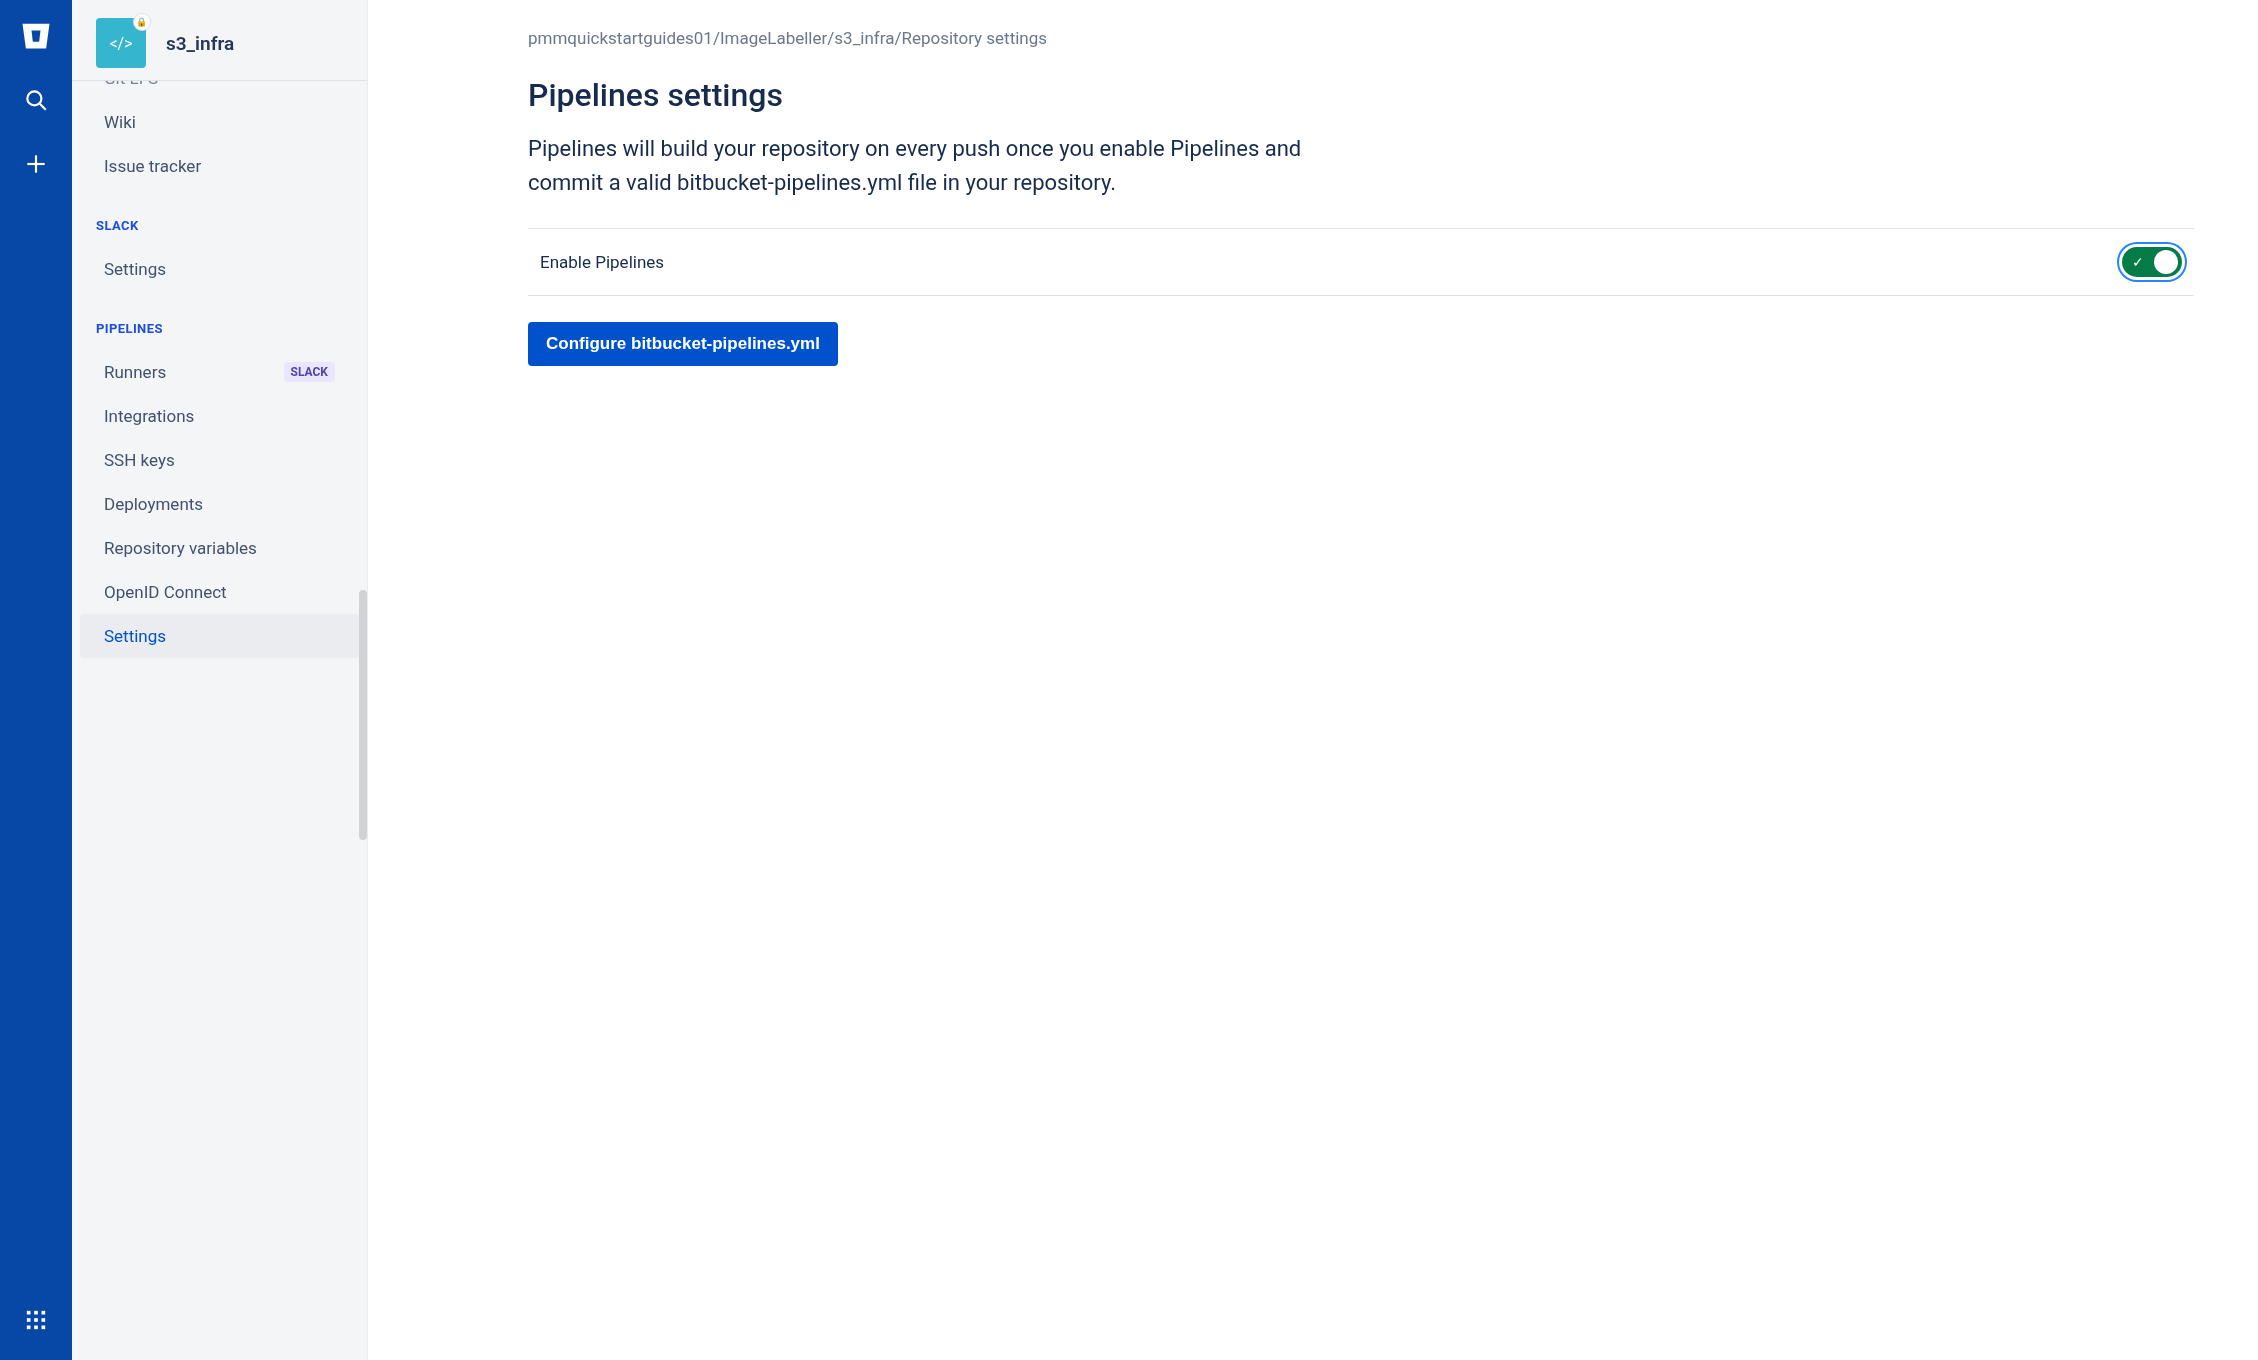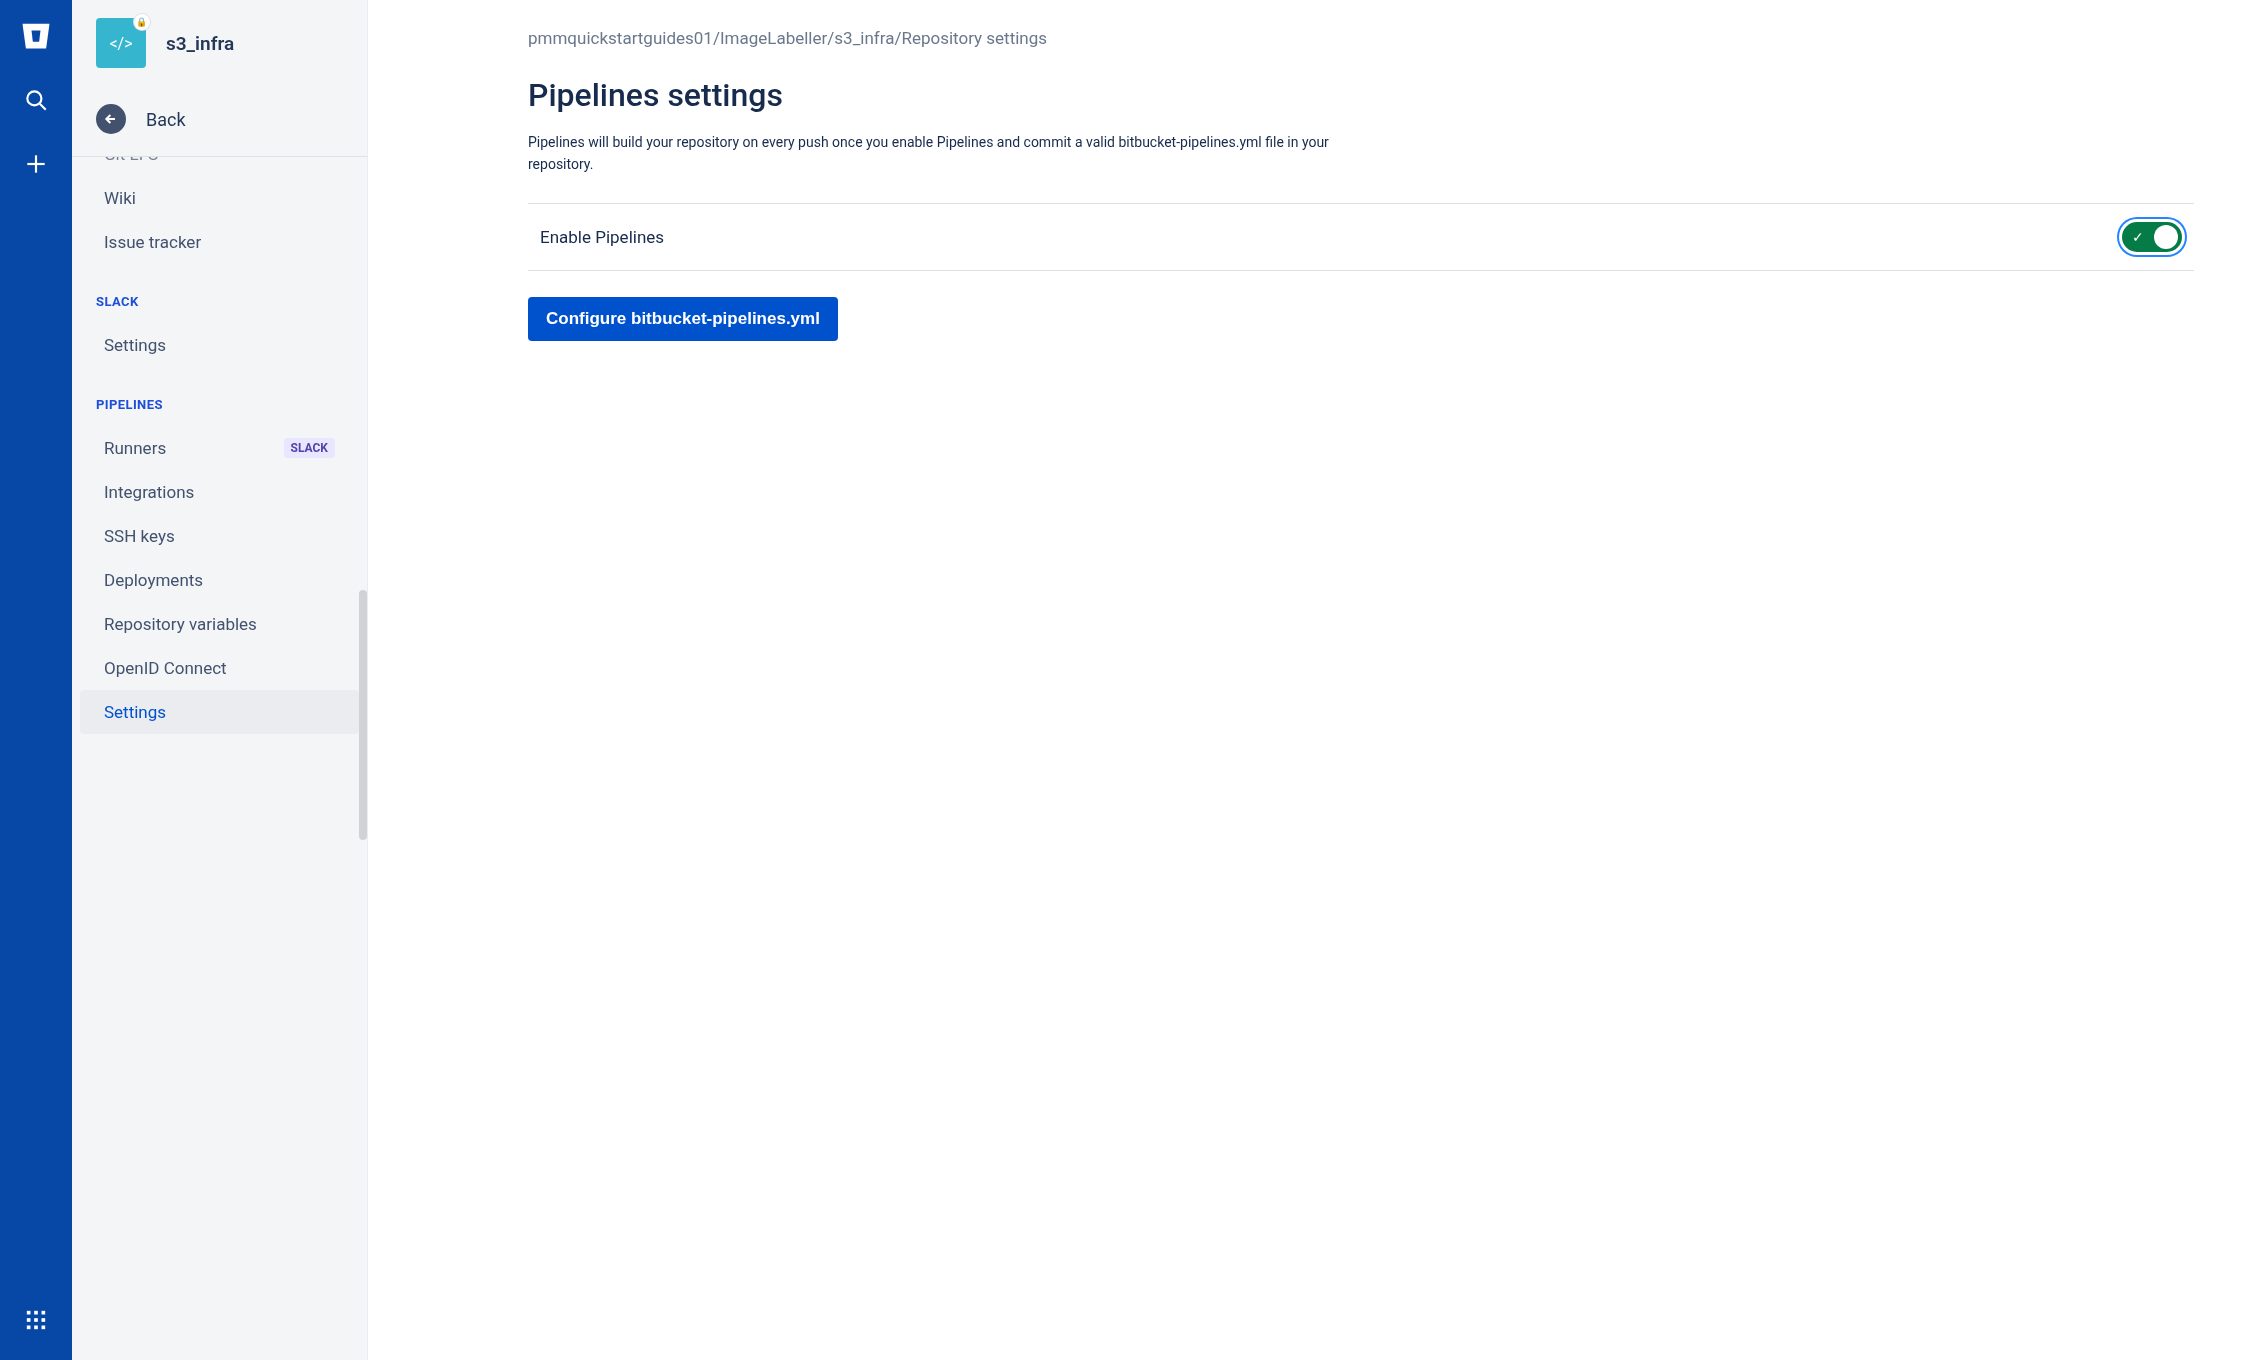--- a/index.html
+++ b/index.html
@@ -126,21 +126,21 @@
       display:flex;
       flex-wrap:wrap;
       gap:0;
       font-size:17px;
       color:#6B778C;
       margin-bottom:28px;
     }
     .breadcrumb a { color:#6B778C; text-decoration:none; cursor:pointer; }
     .breadcrumb .sep { color:#6B778C; }
     .page-title { font-size:32px; font-weight:500; color:#172B4D; margin-bottom:18px; }
-    .lead { font-size:14px; color:#172B4D; line-height:1.55; margin-bottom:28px; max-width:850px;}
+    .lead { font-size:22px; color:#172B4D; line-height:1.55; margin-bottom:28px; max-width:850px;}
     .toggle-row {
       display:flex;
       align-items:center;
       justify-content:space-between;
       padding:18px 12px;
       border-top:1px solid #DFE1E6;
       border-bottom:1px solid #DFE1E6;
       margin-bottom:26px;
     }
     .toggle-label { font-size:17px; color:#172B4D; }
@@ -227,29 +227,20 @@
 
   <aside class="sidebar">
     <div class="repo-header">
       <div class="repo-avatar">
         <span>&lt;/&gt;</span>
         <span class="repo-lock">🔒</span>
       </div>
       <div class="repo-name">s3_infra</div>
     </div>
 
-    <div class="back-row">
-      <div class="back-btn">
-        <svg width="16" height="16" viewBox="0 0 24 24" fill="none" stroke="#fff" stroke-width="3">
-            <line x1="18" y1="12" x2="6" y2="12"></line>
-            <polyline points="11 6 5 12 11 18"></polyline>
-          </svg>
-      </div>
-      <span class="back-text">Back</span>
-    </div>
 
     <div class="sidebar-list">
       <div class="sidebar-list-inner">
         <div class="nav-item partial">
             <span>Git LFS</span>
           </div>
         <div class="nav-item">
             <span>Wiki</span>
           </div>
         <div class="nav-item">

